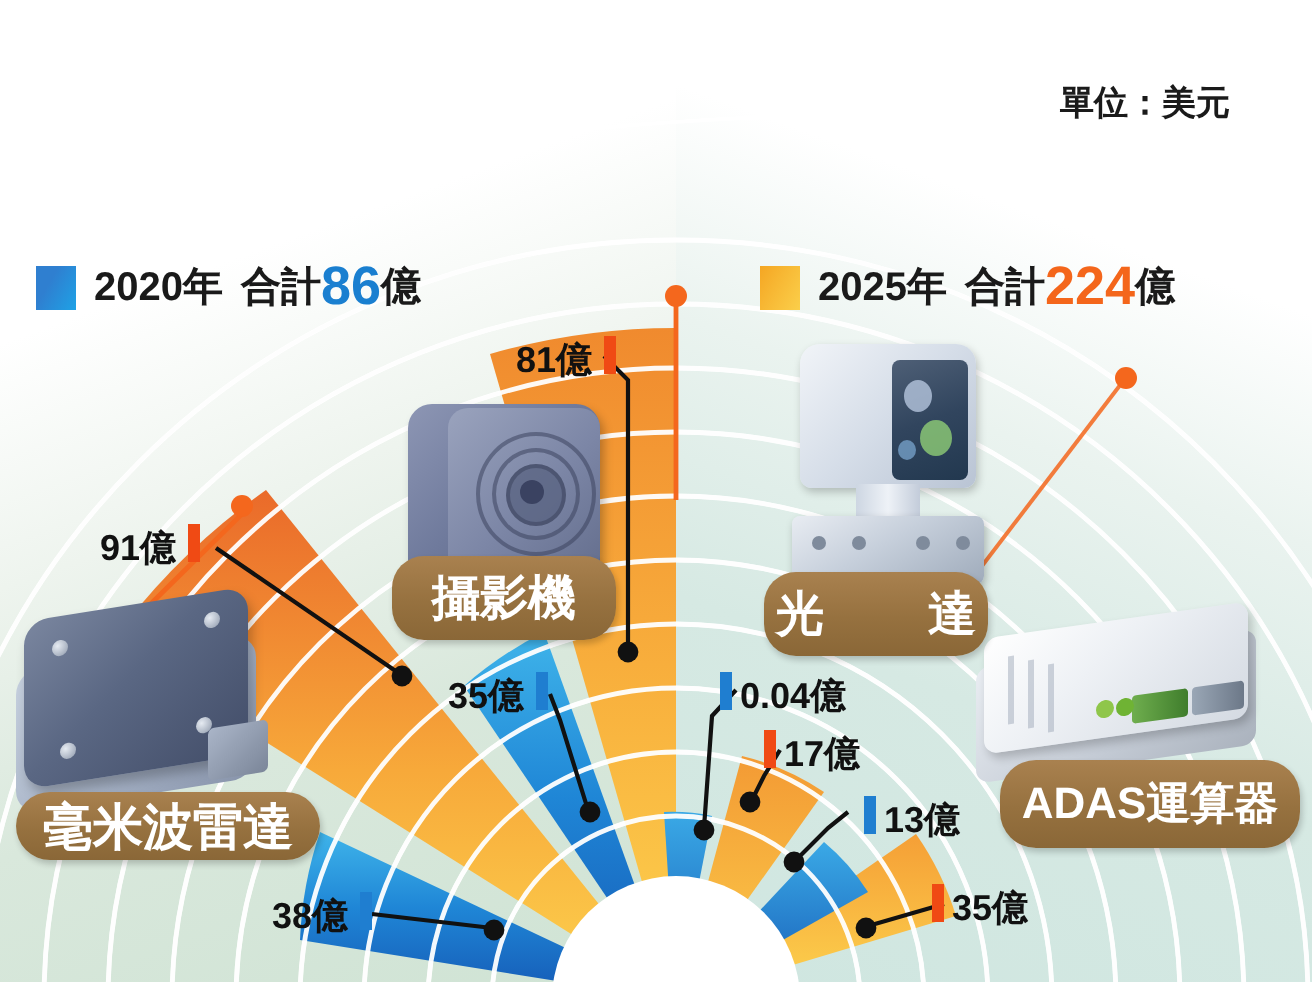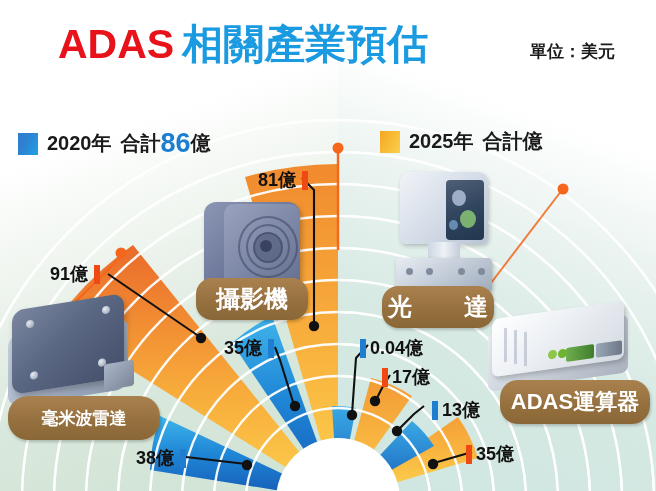--- a/index.html
+++ b/index.html
@@ -144,27 +144,27 @@
 
   
   .pill{
     position:absolute;z-index:32;
     background:linear-gradient(180deg,#a9814f 0%,#96713f 55%,#8a6737 100%);
     color:#ffffff;font-weight:bold;border-radius:16px;
     display:flex;align-items:center;justify-content:center;
     box-shadow:1px 2px 3px rgba(0,0,0,.2);
     white-space:nowrap;
   }
-  #pill-radar{left:8px;top:396px;width:152px;height:44px;font-size:17px;border-radius:20px;}
+  #pill-radar{left:8px;top:396px;width:152px;height:34px;font-size:25px;border-radius:20px;}
   #pill-camera{left:196px;top:278px;width:112px;height:42px;font-size:24px;}
   #pill-lidar{left:382px;top:286px;width:112px;height:42px;font-size:24px;letter-spacing:14px;text-indent:14px;}
   #pill-ecu{left:500px;top:380px;width:150px;height:44px;font-size:22px;border-radius:18px;}
 
   
-  .callout{position:absolute;z-index:34;display:flex;align-items:center;white-space:nowrap;}
+  .callout{position:absolute;z-index:34;display:flex;align-items:flex-start;white-space:nowrap;}
   .co-text{font-size:18px;font-weight:bold;color:#111111;}
   .tick{width:6px;height:19px;display:inline-block;}
   .tick-blue{background:#1f7ed0;}
   .tick-orange{background:#f04a14;}
   .tick-ml{margin-left:6px;}
   .tick-mr{margin-right:4px;}
 
   #co-91{left:50px;top:262px;}
   #co-81{left:258px;top:168px;}
   #co-35L{left:224px;top:336px;}
@@ -298,40 +298,38 @@
       <circle cx="295" cy="406" r="5.2"></circle>
       <circle cx="247" cy="465" r="5.2"></circle>
       <circle cx="352" cy="415" r="5.2"></circle>
       <circle cx="375" cy="401" r="5.2"></circle>
       <circle cx="397" cy="431" r="5.2"></circle>
       <circle cx="433" cy="464" r="5.2"></circle>
     </g>
   </svg>
 
   <div class="header">
-    <div class="title">
-      <span class="adas">ADAS</span><span class="cn">相關產業預估</span>
-    </div>
     <div class="unit">單位：美元</div>
   </div>
 
   <div class="legend legend-2020">
     <span class="sw sw-blue"></span>
     <span class="lg-text">2020年</span>
     <span class="lg-gap"></span>
     <span class="lg-text">合計</span>
     <span class="lg-num-blue">86</span>
     <span class="lg-text">億</span>
   </div>
 
   <div class="legend legend-2025">
     <span class="sw sw-orange"></span>
     <span class="lg-text">2025年</span>
     <span class="lg-gap"></span>
     <span class="lg-text">合計</span>
+    <span class="lg-num-orange">224</span>
     <span class="lg-text">億</span>
   </div>
 
   <div class="photo" id="photo-camera">
     <div class="cam-body"></div>
     <div class="cam-face"></div>
     <div class="cam-ring cam-r1"></div>
     <div class="cam-ring cam-r2"></div>
     <div class="cam-ring cam-r3"></div>
     <div class="cam-ring cam-r4"></div>

